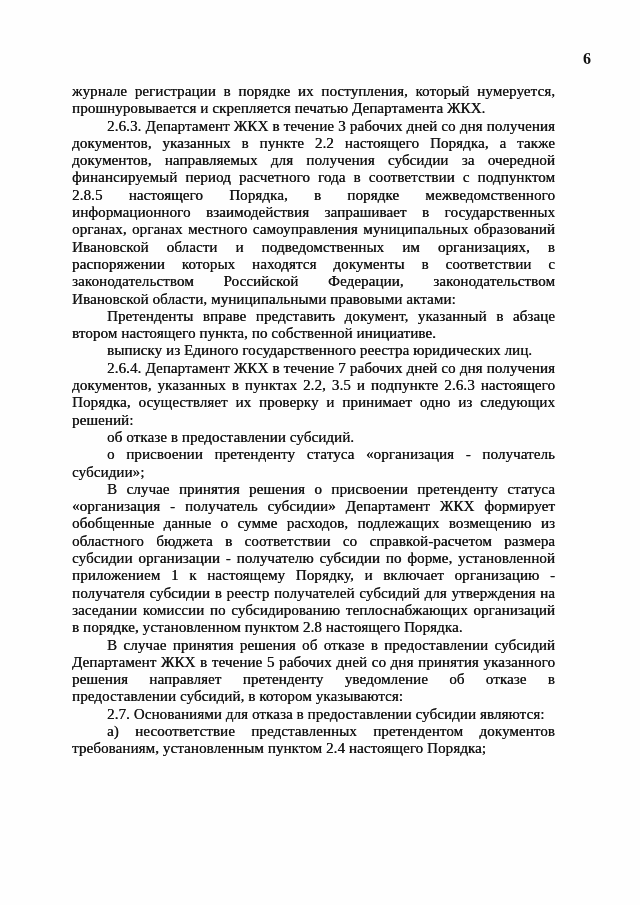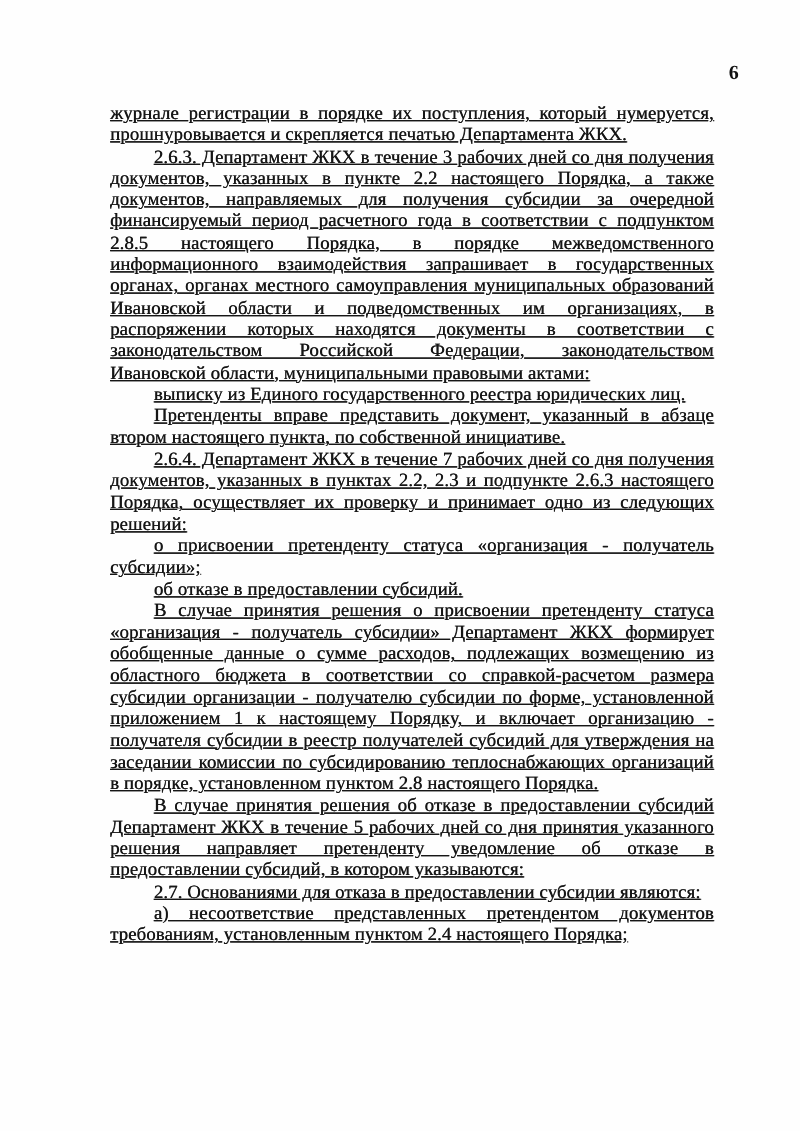--- a/index.html
+++ b/index.html
@@ -20,49 +20,48 @@
     position: absolute;
     top: 50px;
     right: 49px;
     font-size: 16px;
     font-weight: 700;
     color: #111111;
   }
   .body-text {
     position: absolute;
     top: 83px;
-    left: 88px;
+    left: 72px;
     width: 483px;
     font-size: 15px;
     line-height: 17.3px;
     text-align: justify;
     text-shadow: 0.3px 0 0 #1a1a1a;
     letter-spacing: 0.1px;
-    text-decoration: underline;
   }
   .para {
     margin: 0;
     text-indent: 35px;
   }
   .para.no-indent {
     text-indent: 0;
   }
 </style>
 </head>
 <body>
 
 <div class="page">
   <div class="page-number">6</div>
 
   <div class="body-text">
     <p class="para no-indent">журнале регистрации в порядке их поступления, который нумеруется, прошнуровывается и скрепляется печатью Департамента ЖКХ.</p>
     <p class="para">2.6.3. Департамент ЖКХ в течение 3 рабочих дней со дня получения документов, указанных в пункте 2.2 настоящего Порядка, а также документов, направляемых для получения субсидии за очередной финансируемый период расчетного года в соответствии с подпунктом 2.8.5 настоящего Порядка, в порядке межведомственного информационного взаимодействия запрашивает в государственных органах, органах местного самоуправления муниципальных образований Ивановской области и подведомственных им организациях, в распоряжении которых находятся документы в соответствии с законодательством Российской Федерации, законодательством Ивановской области, муниципальными правовыми актами:</p>
+    <p class="para">Претенденты вправе представить документ, указанный в абзаце втором настоящего пункта, по собственной инициативе.</p>
     <p class="para">выписку из Единого государственного реестра юридических лиц.</p>
-    <p class="para">Претенденты вправе представить документ, указанный в абзаце втором настоящего пункта, по собственной инициативе.</p>
-    <p class="para">2.6.4. Департамент ЖКХ в течение 7 рабочих дней со дня получения документов, указанных в пунктах 2.2, 2.3 и подпункте 2.6.3 настоящего Порядка, осуществляет их проверку и принимает одно из следующих решений:</p>
+    <p class="para">2.6.4. Департамент ЖКХ в течение 7 рабочих дней со дня получения документов, указанных в пунктах 2.2, 3.5 и подпункте 2.6.3 настоящего Порядка, осуществляет их проверку и принимает одно из следующих решений:</p>
+    <p class="para">об отказе в предоставлении субсидий.</p>
     <p class="para">о присвоении претенденту статуса «организация - получатель субсидии»;</p>
-    <p class="para">об отказе в предоставлении субсидий.</p>
     <p class="para">В случае принятия решения о присвоении претенденту статуса «организация - получатель субсидии» Департамент ЖКХ формирует обобщенные данные о сумме расходов, подлежащих возмещению из областного бюджета в соответствии со справкой-расчетом размера субсидии организации - получателю субсидии по форме, установленной приложением 1 к настоящему Порядку, и включает организацию - получателя субсидии в реестр получателей субсидий для утверждения на заседании комиссии по субсидированию теплоснабжающих организаций в порядке, установленном пунктом 2.8 настоящего Порядка.</p>
     <p class="para">В случае принятия решения об отказе в предоставлении субсидий Департамент ЖКХ в течение 5 рабочих дней со дня принятия указанного решения направляет претенденту уведомление об отказе в предоставлении субсидий, в котором указываются:</p>
     <p class="para">2.7. Основаниями для отказа в предоставлении субсидии являются:</p>
     <p class="para">а) несоответствие представленных претендентом документов требованиям, установленным пунктом 2.4 настоящего Порядка;</p>
   </div>
 </div>
 
 </body></html>

